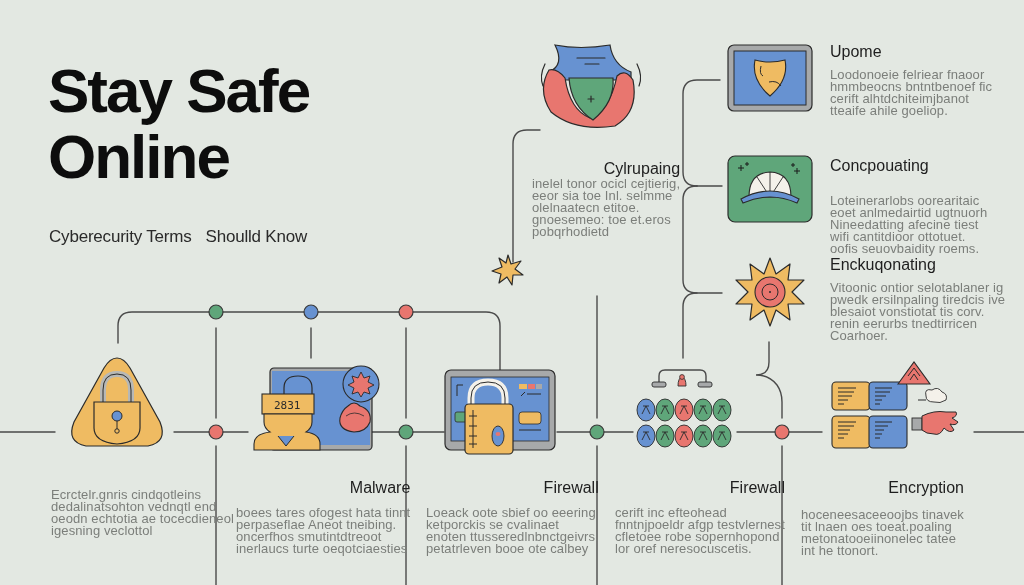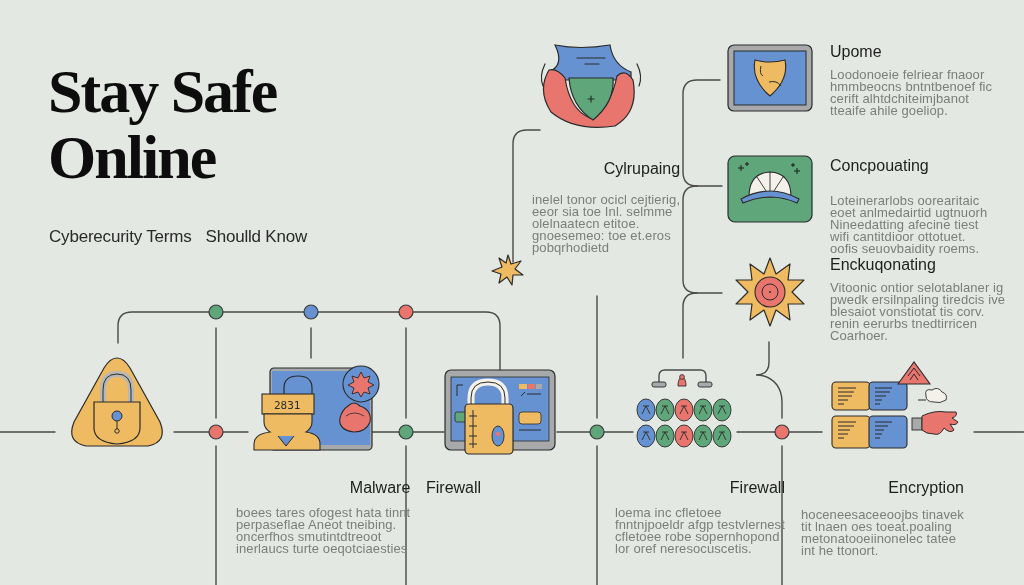--- a/index.html
+++ b/index.html
@@ -7,21 +7,21 @@
     body {
       background: #e3e8e2;
       font-family: "Liberation Sans", "DejaVu Sans", sans-serif;
       color: #161616;
       position: relative;
     }
     .abs { position: absolute; }
     svg.layer { position: absolute; left: 0; top: 0; width: 1024px; height: 585px; }
     .title {
       left: 48px; top: 58px;
-      font-family: Liberation Serif, serif;
+      font-family: Liberation Sans, sans-serif;
       font-weight: bold; font-size: 62px; line-height: 66px;
       letter-spacing: -2px; color: #0d0d0d;
     }
     .subtitle {
       left: 49px; top: 227px; font-size: 17px; color: #2a2a2a;
       letter-spacing: -0.2px; word-spacing: 0px;
     }
     .subtitle span + span { margin-left: 14px; }
     .card-title { font-size: 16px; color: #1e1e1e; white-space: nowrap; text-align: right; }
     .card-desc {
@@ -93,21 +93,21 @@
     <path d="M20 5 Q45 10 75 5 Q78 25 96 32 L96 40 L14 40 L14 32 Q30 25 20 5 Z" fill="#6792d1"></path>
     <path d="M14 30 Q2 50 16 72 Q40 92 80 86 Q104 72 98 40 Q90 28 82 36 Q75 70 55 78 Q35 70 30 38 Q22 28 14 30 Z" fill="#e8766f"></path>
     <path d="M34 38 H78 Q80 62 58 80 Q36 66 34 38 Z" fill="#5fa67a"></path>
     <path d="M42 18 H70 M50 24 H64" fill="none"></path>
     <path d="M10 24 Q4 36 8 46 M102 24 Q108 36 104 46" fill="none"></path>
     <path d="M56 56 V62 M53 59 H59" fill="none"></path>
   </g>
 </svg>
 <div class="abs" style="left:532px;top:160px">
   <div class="card-title">Cylrupaing</div>
-  <div class="card-desc" style="margin-top:16px">
+  <div class="card-desc" style="margin-top:0">
     <div>inelel tonor ocicl cejtierig,</div>
     <div>eeor sia toe Inl. selmme</div>
     <div>olelnaatecn etitoe.</div>
     <div>gnoesemeo: toe et.eros</div>
     <div>pobqrhodietd</div>
   </div>
 </div>
 <svg class="abs" style="left:490px;top:253px;width:36px;height:34px" viewBox="0 0 36 34">
   <path d="M18 2 L21 11 L31 8 L25 16 L33 22 L23 22 L22 32 L17 24 L9 30 L11 21 L2 18 L12 14 L9 5 L16 10 Z" fill="#efbb62" stroke="#2b2b2b" stroke-width="1.2" stroke-linejoin="round"></path>
 </svg>
@@ -252,37 +252,49 @@
     <path d="M45 62 H62 M45 66 H58 M45 70 H54 M45 74 H52 M45 78 H50"></path>
     <path d="M78 16 L84 8 L90 16 M80 20 L84 14 L88 20" fill="none"></path>
   </g>
   <path d="M88 40 H96" stroke="#2b2b2b" stroke-width="1"></path>
   <path d="M96 36 Q94 28 102 30 Q108 26 112 32 Q118 34 116 40 Q110 44 104 42 Q96 42 96 36 Z" fill="#f4f1ea" stroke="#2b2b2b" stroke-width="0.9"></path>
   <rect x="82" y="58" width="10" height="12" fill="#a7a9aa" stroke="#2b2b2b" stroke-width="0.9"></rect>
   <path d="M92 56 Q104 50 116 52 L126 52 Q128 56 122 58 L128 62 Q126 66 120 64 L124 70 Q120 74 114 68 Q110 76 104 74 Q96 74 92 70 Z" fill="#e8766f" stroke="#2b2b2b" stroke-width="1"></path>
 </svg>
 
 <div class="abs" style="left:51px;top:479px">
+  <div class="card-desc" style="margin-top:10px">
+    <div>Ecrctelr.gnris cindqotleins</div>
+    <div>dedalinatsohton vednqtl end</div>
+    <div>oeodn echtotia ae tocecdieneol</div>
+    <div>igesning veclottol</div>
+  </div>
 </div>
 <div class="abs" style="left:236px;top:479px">
   <div class="card-title">Malware</div>
   <div class="card-desc" style="margin-top:10px">
     <div>boees tares ofogest hata tinnt</div>
     <div>perpaseflae Aneot tneibing.</div>
     <div>oncerfhos smutintdtreoot</div>
     <div>inerlaucs turte oeqotciaesties</div>
   </div>
 </div>
 <div class="abs" style="left:426px;top:479px">
   <div class="card-title">Firewall</div>
+  <div class="card-desc" style="margin-top:10px">
+    <div>Loeack oote sbief oo eeering</div>
+    <div>ketporckis se cvalinaet</div>
+    <div>enoten ttusseredlnbnctgeivrs.</div>
+    <div>petatrleven booe ote calbey</div>
+  </div>
 </div>
 <div class="abs" style="left:615px;top:479px">
   <div class="card-title">Firewall</div>
   <div class="card-desc" style="margin-top:10px">
-    <div>loema inc cfletoee</div>
+    <div>cerift inc efteohead</div>
     <div>fnntnjpoeldr afgp testvlernest</div>
     <div>cfletoee robe sopernhopond</div>
     <div>lor oref neresocuscetis.</div>
   </div>
 </div>
 <div class="abs" style="left:801px;top:479px">
   <div class="card-title">Encryption</div>
   <div class="card-desc" style="margin-top:12px">
     <div>hoceneesaceeoojbs tinavek</div>
     <div>tit lnaen oes toeat.poaling</div>

